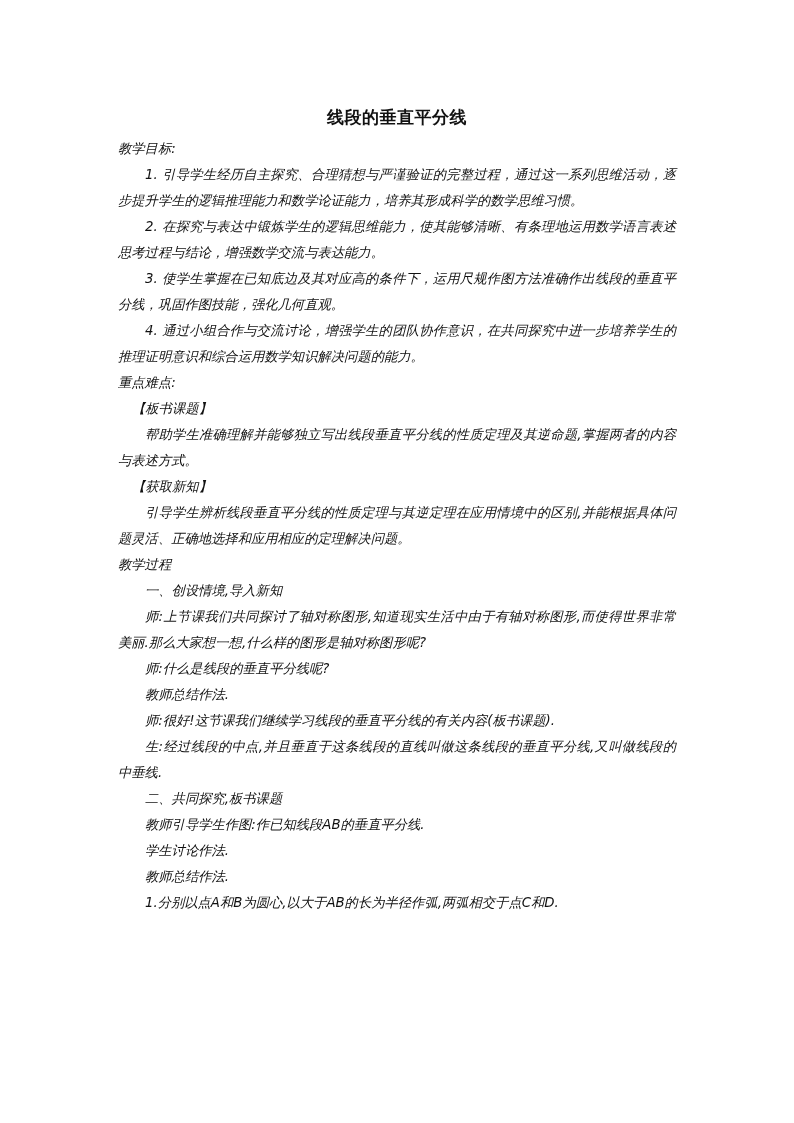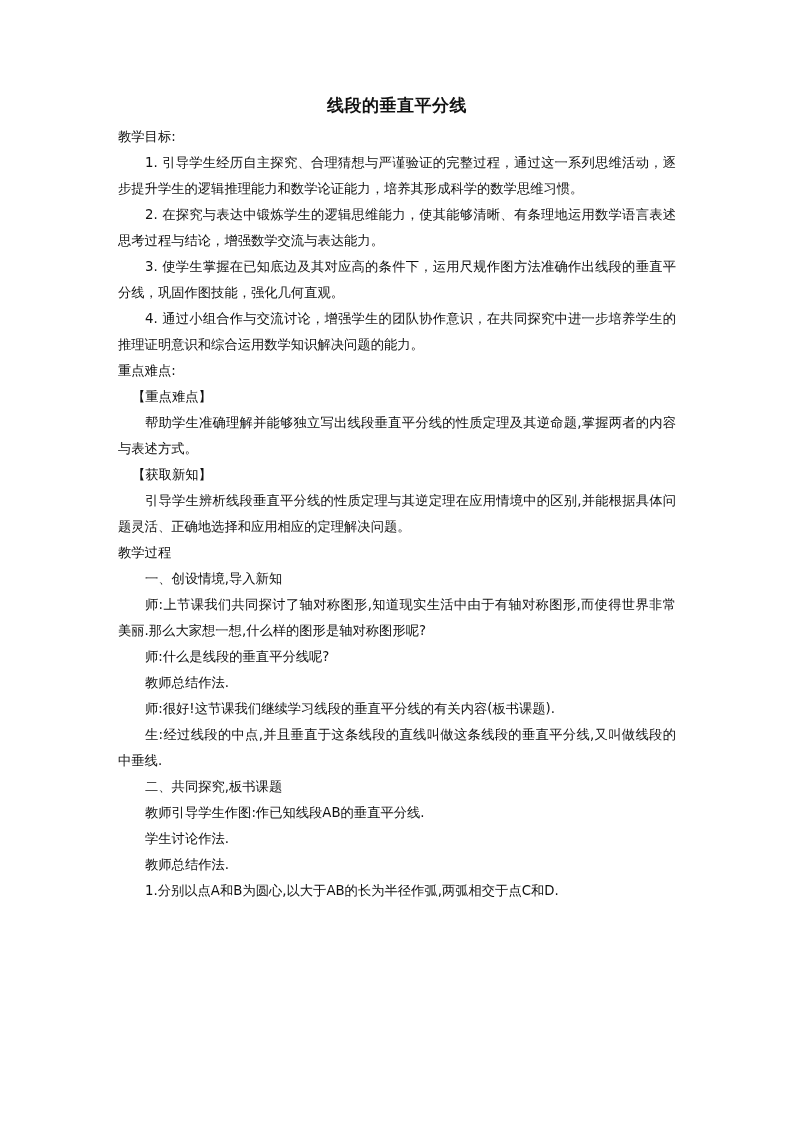--- a/index.html
+++ b/index.html
@@ -1,44 +1,44 @@
 <!DOCTYPE html>
 <html><head>
   <meta charset="utf-8">
   <style>
     html, body { margin: 0; padding: 0; background: #ffffff; }
     body { width: 794px; height: 1123px; position: relative; overflow: hidden; }
     .page {
-      position: absolute; left: 118px; top: 92px; width: 558px;
+      position: absolute; left: 118px; top: 104px; width: 558px;
       font-family: "DejaVu Sans", "Liberation Sans", sans-serif;
       font-size: 13.3px; color: #111111; line-height: 26px;
     }
     .title {
       text-align: center; font-weight: bold; font-size: 17px;
       line-height: 26px; margin-bottom: 6px; letter-spacing: 0.5px;
       font-family: "DejaVu Serif", "Liberation Serif", serif;
     }
-    .p { margin: 0; text-align: justify; }
+    .p { margin: 0; text-align: justify; font-style: italic; }
     .indent { text-indent: 27px; }
     .bracket { padding-left: 14px; }
   </style>
 </head>
 <body>
 
 <div class="page">
   <div class="title">线段的垂直平分线</div>
 
   <p class="p">教学目标:</p>
   <p class="p indent">1. 引导学生经历自主探究、合理猜想与严谨验证的完整过程，通过这一系列思维活动，逐步提升学生的逻辑推理能力和数学论证能力，培养其形成科学的数学思维习惯。</p>
   <p class="p indent">2. 在探究与表达中锻炼学生的逻辑思维能力，使其能够清晰、有条理地运用数学语言表述思考过程与结论，增强数学交流与表达能力。</p>
   <p class="p indent">3. 使学生掌握在已知底边及其对应高的条件下，运用尺规作图方法准确作出线段的垂直平分线，巩固作图技能，强化几何直观。</p>
   <p class="p indent">4. 通过小组合作与交流讨论，增强学生的团队协作意识，在共同探究中进一步培养学生的推理证明意识和综合运用数学知识解决问题的能力。</p>
 
   <p class="p">重点难点:</p>
-  <p class="p bracket">【重点难点】</p>
+  <p class="p bracket">【板书课题】</p>
   <p class="p indent">帮助学生准确理解并能够独立写出线段垂直平分线的性质定理及其逆命题,掌握两者的内容与表述方式。</p>
   <p class="p bracket">【获取新知】</p>
   <p class="p indent">引导学生辨析线段垂直平分线的性质定理与其逆定理在应用情境中的区别,并能根据具体问题灵活、正确地选择和应用相应的定理解决问题。</p>
 
   <p class="p">教学过程</p>
   <p class="p indent">一、创设情境,导入新知</p>
   <p class="p indent">师:上节课我们共同探讨了轴对称图形,知道现实生活中由于有轴对称图形,而使得世界非常美丽.那么大家想一想,什么样的图形是轴对称图形呢?</p>
   <p class="p indent">师:什么是线段的垂直平分线呢?</p>
   <p class="p indent">教师总结作法.</p>
   <p class="p indent">师:很好!这节课我们继续学习线段的垂直平分线的有关内容(板书课题).</p>

